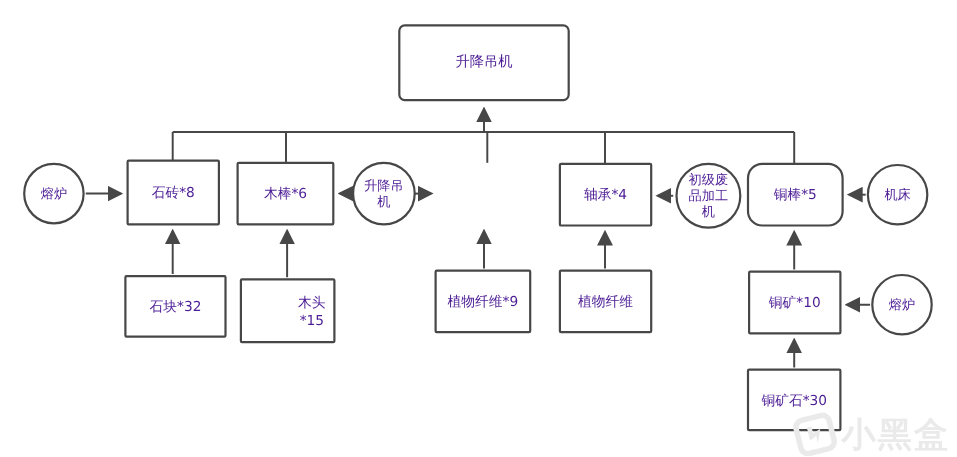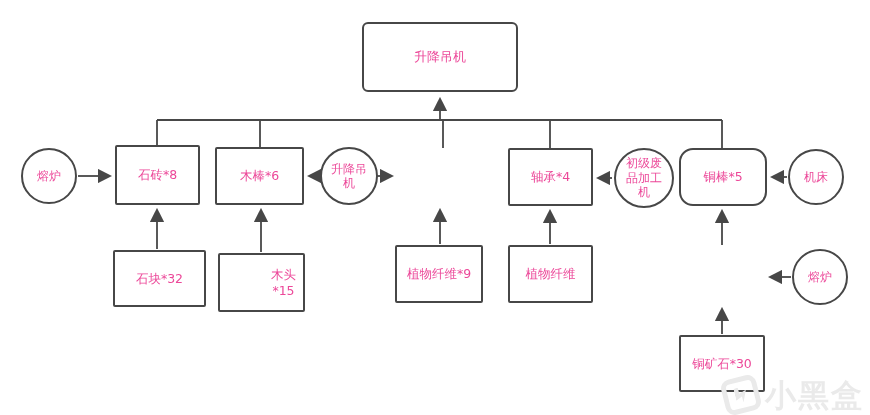--- a/index.html
+++ b/index.html
@@ -10,21 +10,21 @@
     background: #ffffff;
     font-family: "DejaVu Sans", "Liberation Sans", sans-serif;
     overflow: hidden;
   }
   #wires { position: absolute; inset: 0; }
   .node {
     position: absolute;
     box-sizing: border-box;
     background: #ffffff;
     border: 2px solid #474747;
-    color: #ec4899;
+    color: #4c1d95;
     display: flex;
     align-items: center;
     justify-content: center;
     text-align: center;
     font-size: 12.5px;
     line-height: 1.25;
     border-radius: 2px;
     padding: 0 4px;
   }
   .node.root { border-radius: 6px; font-size: 13px; }
@@ -101,20 +101,21 @@
 
   <div class="node root" style="left:362px; top:22px;  width:156px; height:70px;">升降吊机</div>
   <div class="node" style="left:115px; top:145px; width:85px; height:60px;">石砖*8</div>
   <div class="node" style="left:215px; top:147px; width:89px; height:58px;">木棒*6</div>
   <div class="node" style="left:508px; top:148px; width:85px; height:58px;">轴承*4</div>
   <div class="node" style="left:679px; top:148px; width:88px; height:58px;border-radius:14px;">铜棒*5</div>
   <div class="node" style="left:113px; top:250px; width:93px; height:57px;">石块*32</div>
   <div class="node" style="left:218px; top:253px; width:87px; height:59px;padding-left:48px;">木头*15</div>
   <div class="node" style="left:395px; top:245px; width:88px; height:58px;">植物纤维*9</div>
   <div class="node" style="left:508px; top:245px; width:85px; height:58px;">植物纤维</div>
+  <div class="node" style="left:680px; top:246px; width:85px; height:58px;">铜矿*10</div>
   <div class="node" style="left:679px; top:335px; width:86px; height:57px;">铜矿石*30</div>
 
   <div class="node circle" style="left:21px;  top:148px; width:56px; height:56px;">熔炉</div>
   <div class="node circle" style="left:320px; top:147px; width:58px; height:58px;">升降吊机</div>
   <div class="node circle" style="left:614px; top:148px; width:60px; height:60px;">初级废品加工机</div>
   <div class="node circle" style="left:788px; top:149px; width:56px; height:56px;">机床</div>
   <div class="node circle" style="left:792px; top:249px; width:56px; height:56px;">熔炉</div>
 
   <div class="watermark">
     <span class="wm-logo">

